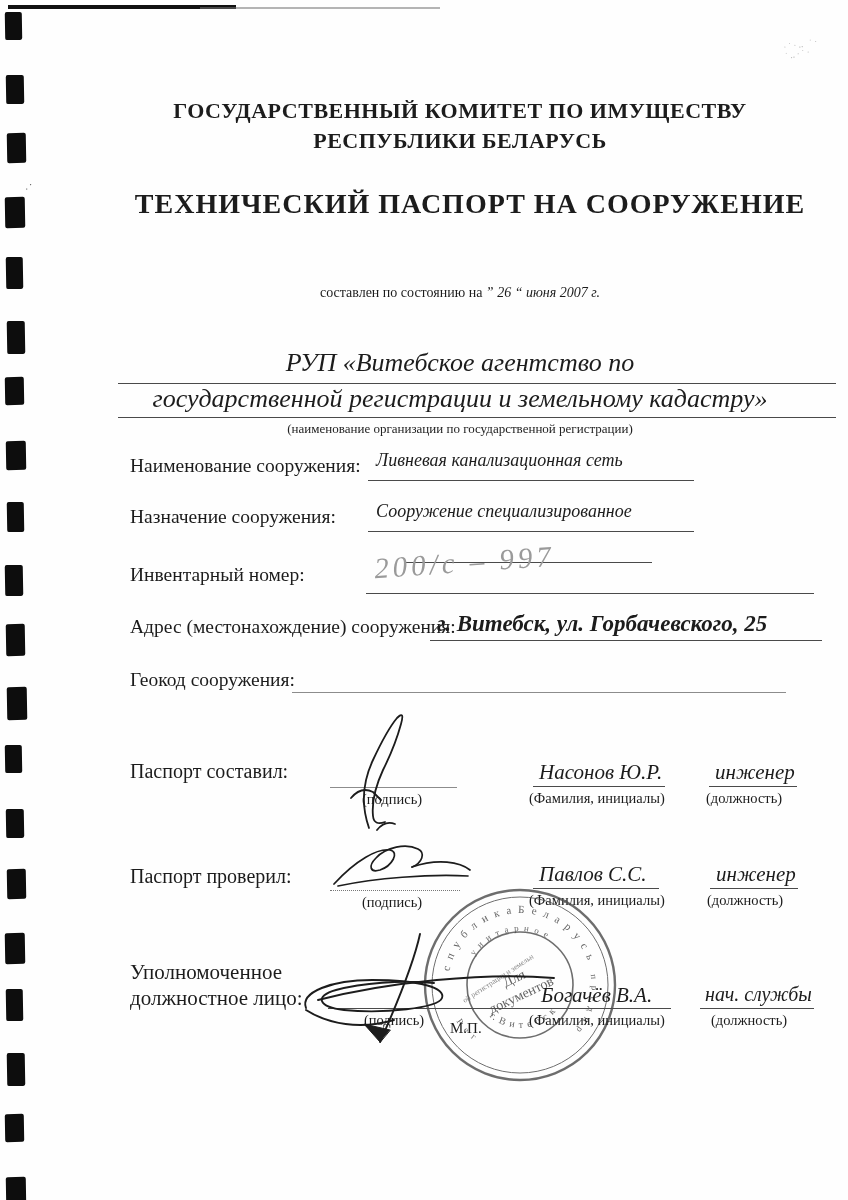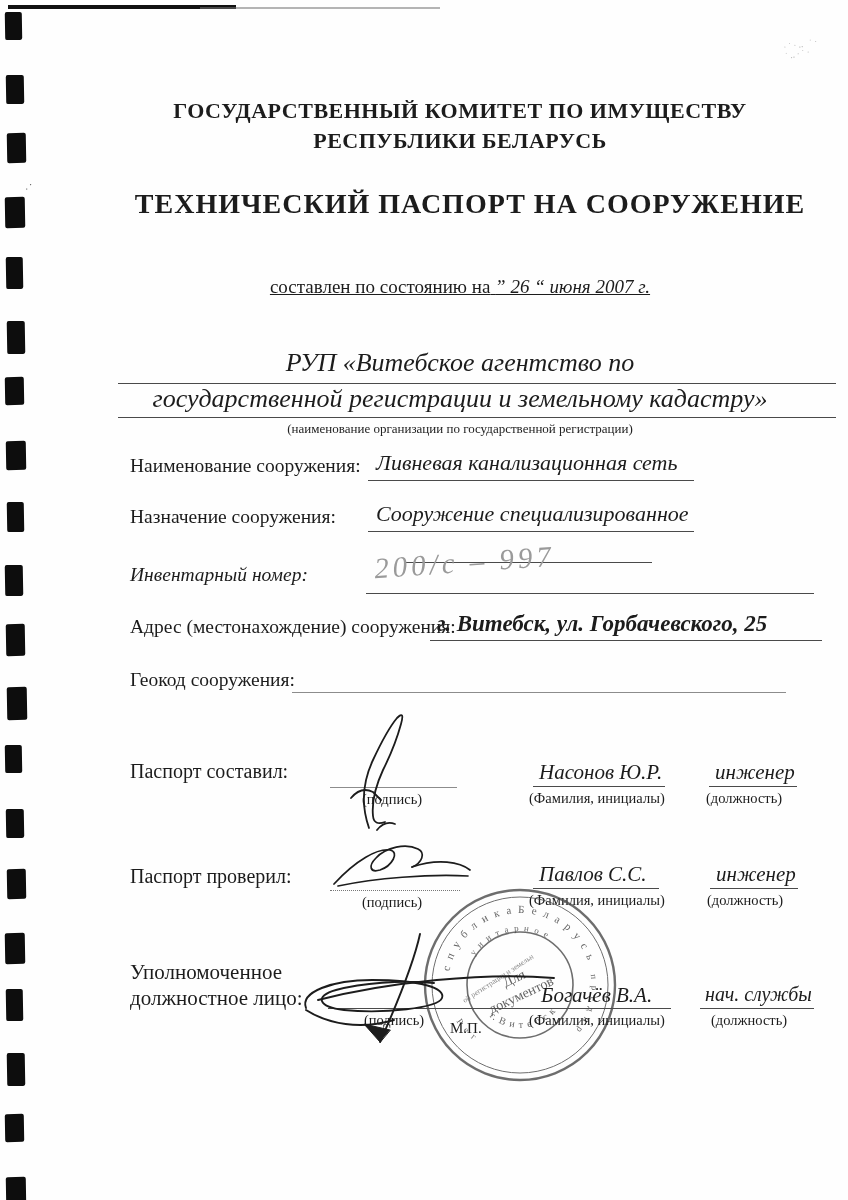--- a/index.html
+++ b/index.html
@@ -11,31 +11,31 @@
   .i{font-style:italic;}
   
   .topline{position:absolute;left:8px;top:5px;width:228px;height:4px;background:#111;}
   .topline2{position:absolute;left:200px;top:7px;width:240px;height:2px;background:#777;opacity:.55;}
   .hole{position:absolute;background:#0d0d0d;border-radius:2px;transform:rotate(-1deg);}
   .pencil{color:#b9b9b9;font-size:9px;letter-spacing:2px;transform:rotate(-10deg);line-height:9px;}
   .inkmark{color:#555;font-size:11px;}
   
   .committee{left:80px;top:96px;width:760px;font-size:22px;line-height:30px;letter-spacing:.5px;}
   .doctitle{left:60px;top:188px;width:820px;font-size:28px;letter-spacing:1px;}
-  .dateline{left:80px;top:276px;width:760px;font-size:19px;text-decoration:underline;}
+  .dateline{left:80px;top:285px;width:760px;font-size:14px;}
   
   .org1{left:80px;top:348px;width:760px;font-size:26px;}
   .org2{left:80px;top:384px;width:760px;font-size:26px;}
   .orgcap{left:80px;top:421px;width:760px;font-size:13px;color:#222;}
   .rule{position:absolute;border-top:1.6px solid #4a4a4a;height:0;}
   .rule.gray{border-top:1.5px solid #8c8c8c;}
   .rule.dot{border-top:1.6px dotted #777;}
   
   .flabel{font-size:19.5px;white-space:nowrap;}
-  .fvalue{font-style:italic;font-size:22px;white-space:nowrap;}
+  .fvalue{font-style:italic;font-size:18px;white-space:nowrap;}
   .hand{font-style:italic;font-size:29px;color:#9a9a9a;letter-spacing:4px;transform:rotate(-4deg);
         white-space:nowrap;}
   .cap{font-size:14.5px;white-space:nowrap;}
   .sigline-z{z-index:2;}
   .sigsvg{position:absolute;z-index:7;}
   .stamp{position:absolute;left:420px;top:885px;width:200px;height:200px;z-index:5;}
   .overstamp{z-index:6;}
   .mp{font-size:15px;z-index:6;}
 </style>
 </head>
@@ -91,21 +91,21 @@
 
   <div class="abs flabel" style="left:130px;top:455px;">Наименование сооружения:</div>
   <div class="abs fvalue" style="left:376px;top:450px;">Ливневая канализационная сеть</div>
   <div class="rule" style="left:368px;top:480px;width:326px;"></div>
 
   <div class="abs flabel" style="left:130px;top:506px;">Назначение сооружения:</div>
   <div class="abs fvalue" style="left:376px;top:501px;">Сооружение  специализированное</div>
   <div class="rule" style="left:368px;top:531px;width:326px;"></div>
   <div class="rule" style="left:406px;top:562px;width:246px;"></div>
 
-  <div class="abs flabel" style="left:130px;top:564px;font-style:italic;">Инвентарный номер:</div>
+  <div class="abs flabel" style="left:130px;top:564px;">Инвентарный номер:</div>
   <div class="abs hand" style="left:374px;top:546px;">200/с – 997</div>
   <div class="rule" style="left:366px;top:593px;width:448px;"></div>
 
   <div class="abs flabel" style="left:130px;top:616px;">Адрес (местонахождение) сооружения:</div>
   <div class="abs fvalue" style="left:437px;top:611px;font-size:23px;font-weight:bold;">г. Витебск, ул. Горбачевского, 25</div>
   <div class="rule" style="left:430px;top:640px;width:392px;"></div>
 
   <div class="abs flabel" style="left:130px;top:669px;">Геокод сооружения:</div>
   <div class="rule gray" style="left:292px;top:692px;width:494px;"></div>
 

